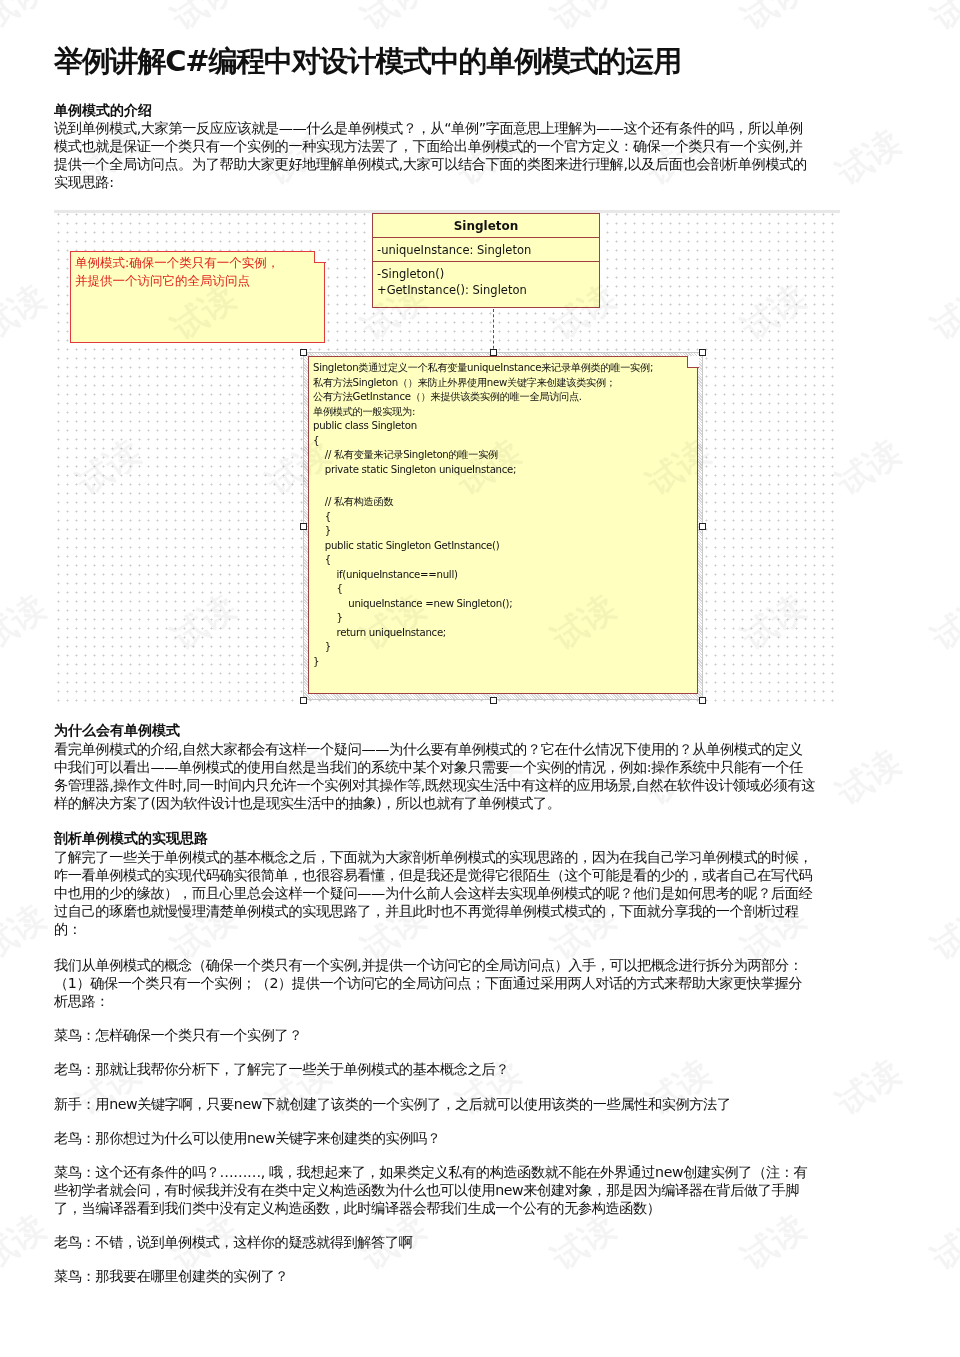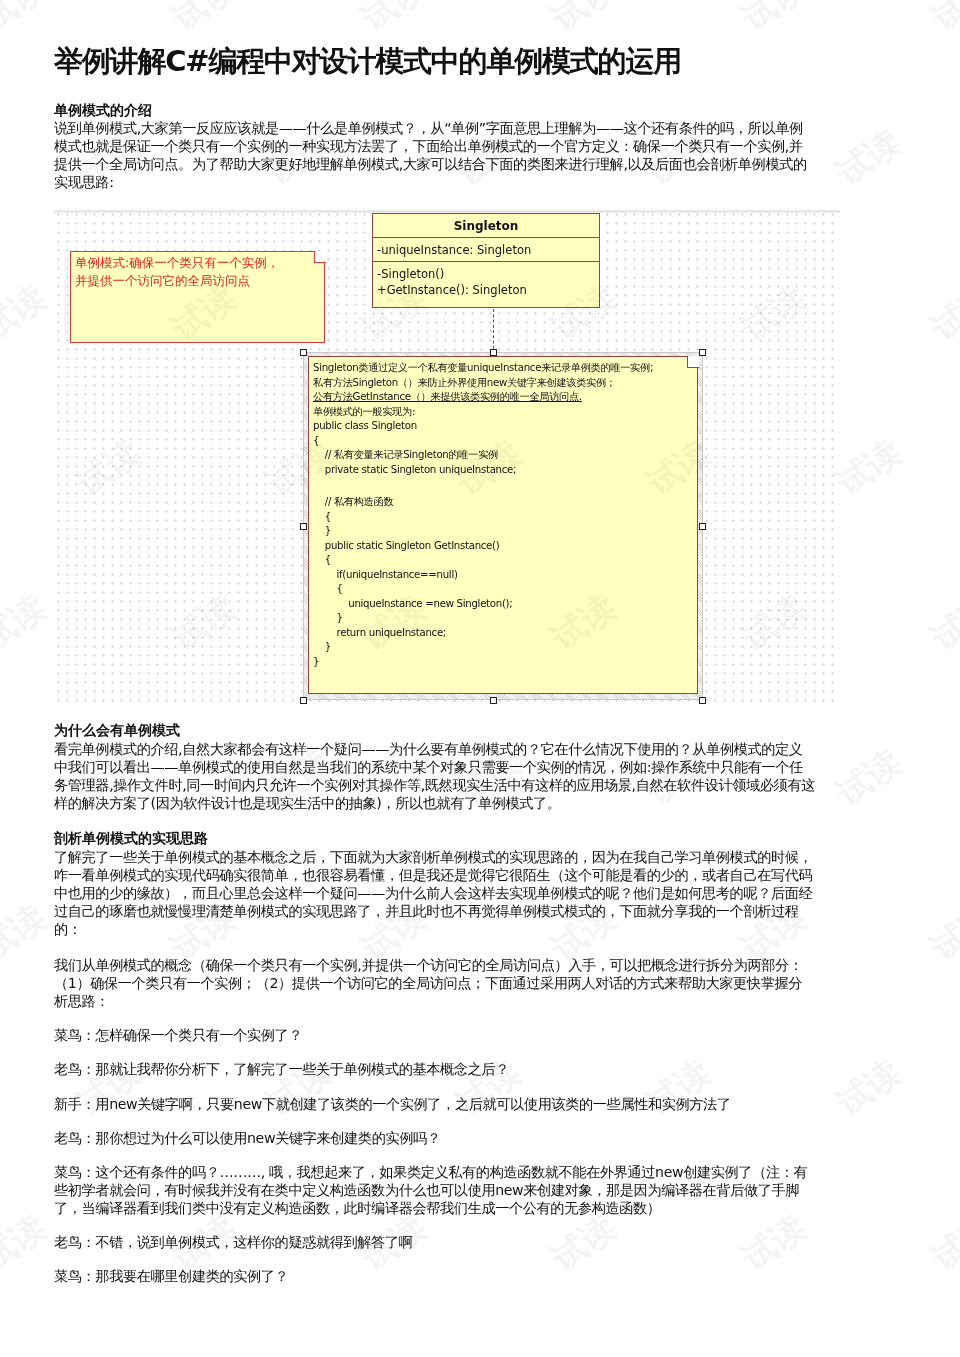--- a/index.html
+++ b/index.html
@@ -149,21 +149,21 @@
   </div>
 </div>
 
 <div class="connector"></div>
 
 <div class="sel-frame"></div>
 <div class="note-big" id="codeNote">
   <span class="fold"></span>
 <span class="cl" style="white-space: pre;">Singleton类通过定义一个私有变量uniqueInstance来记录单例类的唯一实例;</span>
     <span class="cl" style="white-space: pre;">私有方法Singleton（）来防止外界使用new关键字来创建该类实例；</span>
-    <span class="cl" style="white-space: pre; text-decoration: underline;">公有方法GetInstance（）来提供该类实例的唯一全局访问点.</span>
+    <span class="cl" style="white-space: pre;">公有方法GetInstance（）来提供该类实例的唯一全局访问点.</span>
     <span class="cl" style="white-space: pre;">单例模式的一般实现为:</span>
     <span class="cl" style="white-space: pre;">public class Singleton</span>
     <span class="cl" style="white-space: pre;">{</span>
     <span class="cl" style="white-space: pre;">    // 私有变量来记录Singleton的唯一实例</span>
     <span class="cl" style="white-space: pre;">    private static Singleton uniqueInstance;</span>
     <span class="cl" style="white-space: pre; margin-top: 18px;">    // 私有构造函数</span>
     <span class="cl" style="white-space: pre;">    {</span>
     <span class="cl" style="white-space: pre;">    }</span>
     <span class="cl" style="white-space: pre;">    public static Singleton GetInstance()</span>
     <span class="cl" style="white-space: pre;">    {</span>

